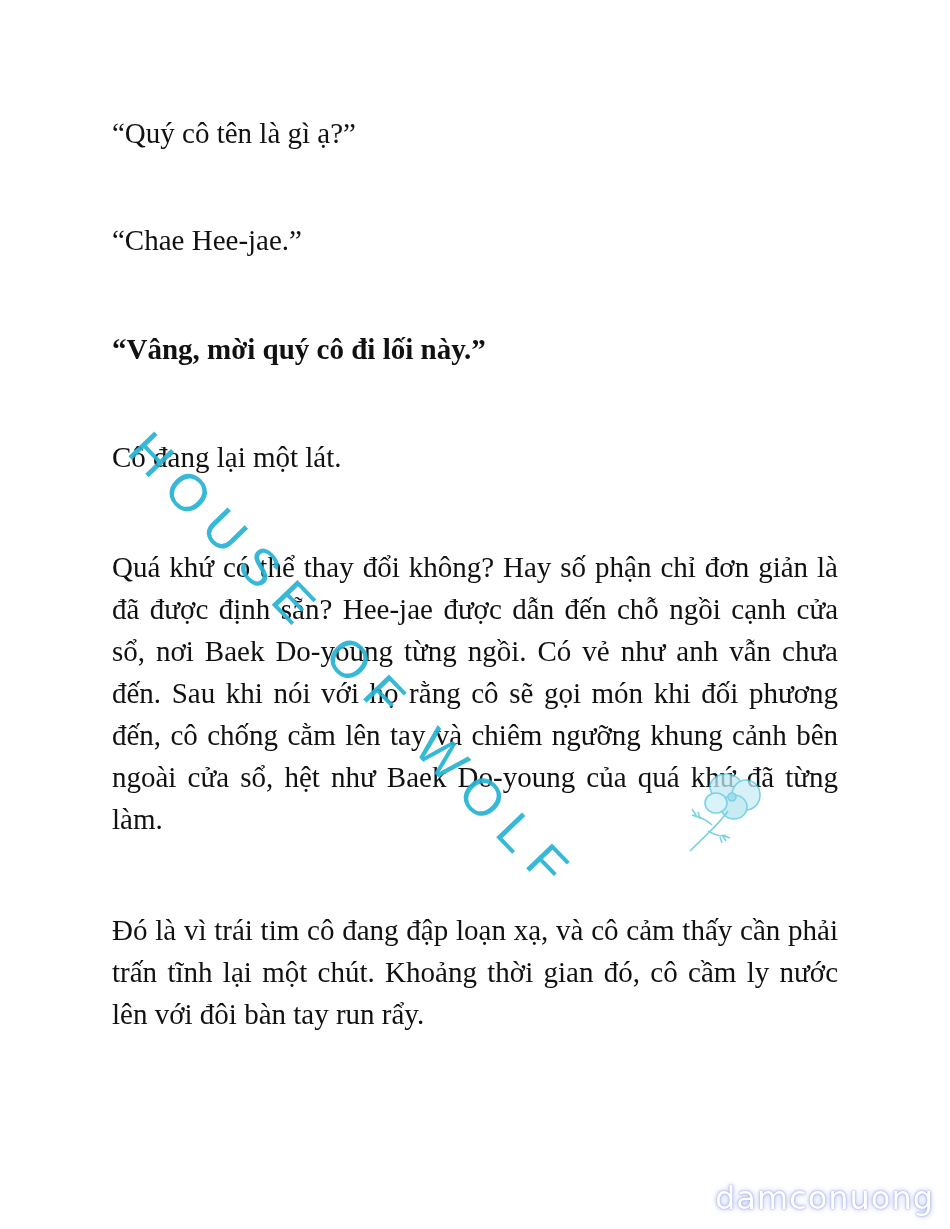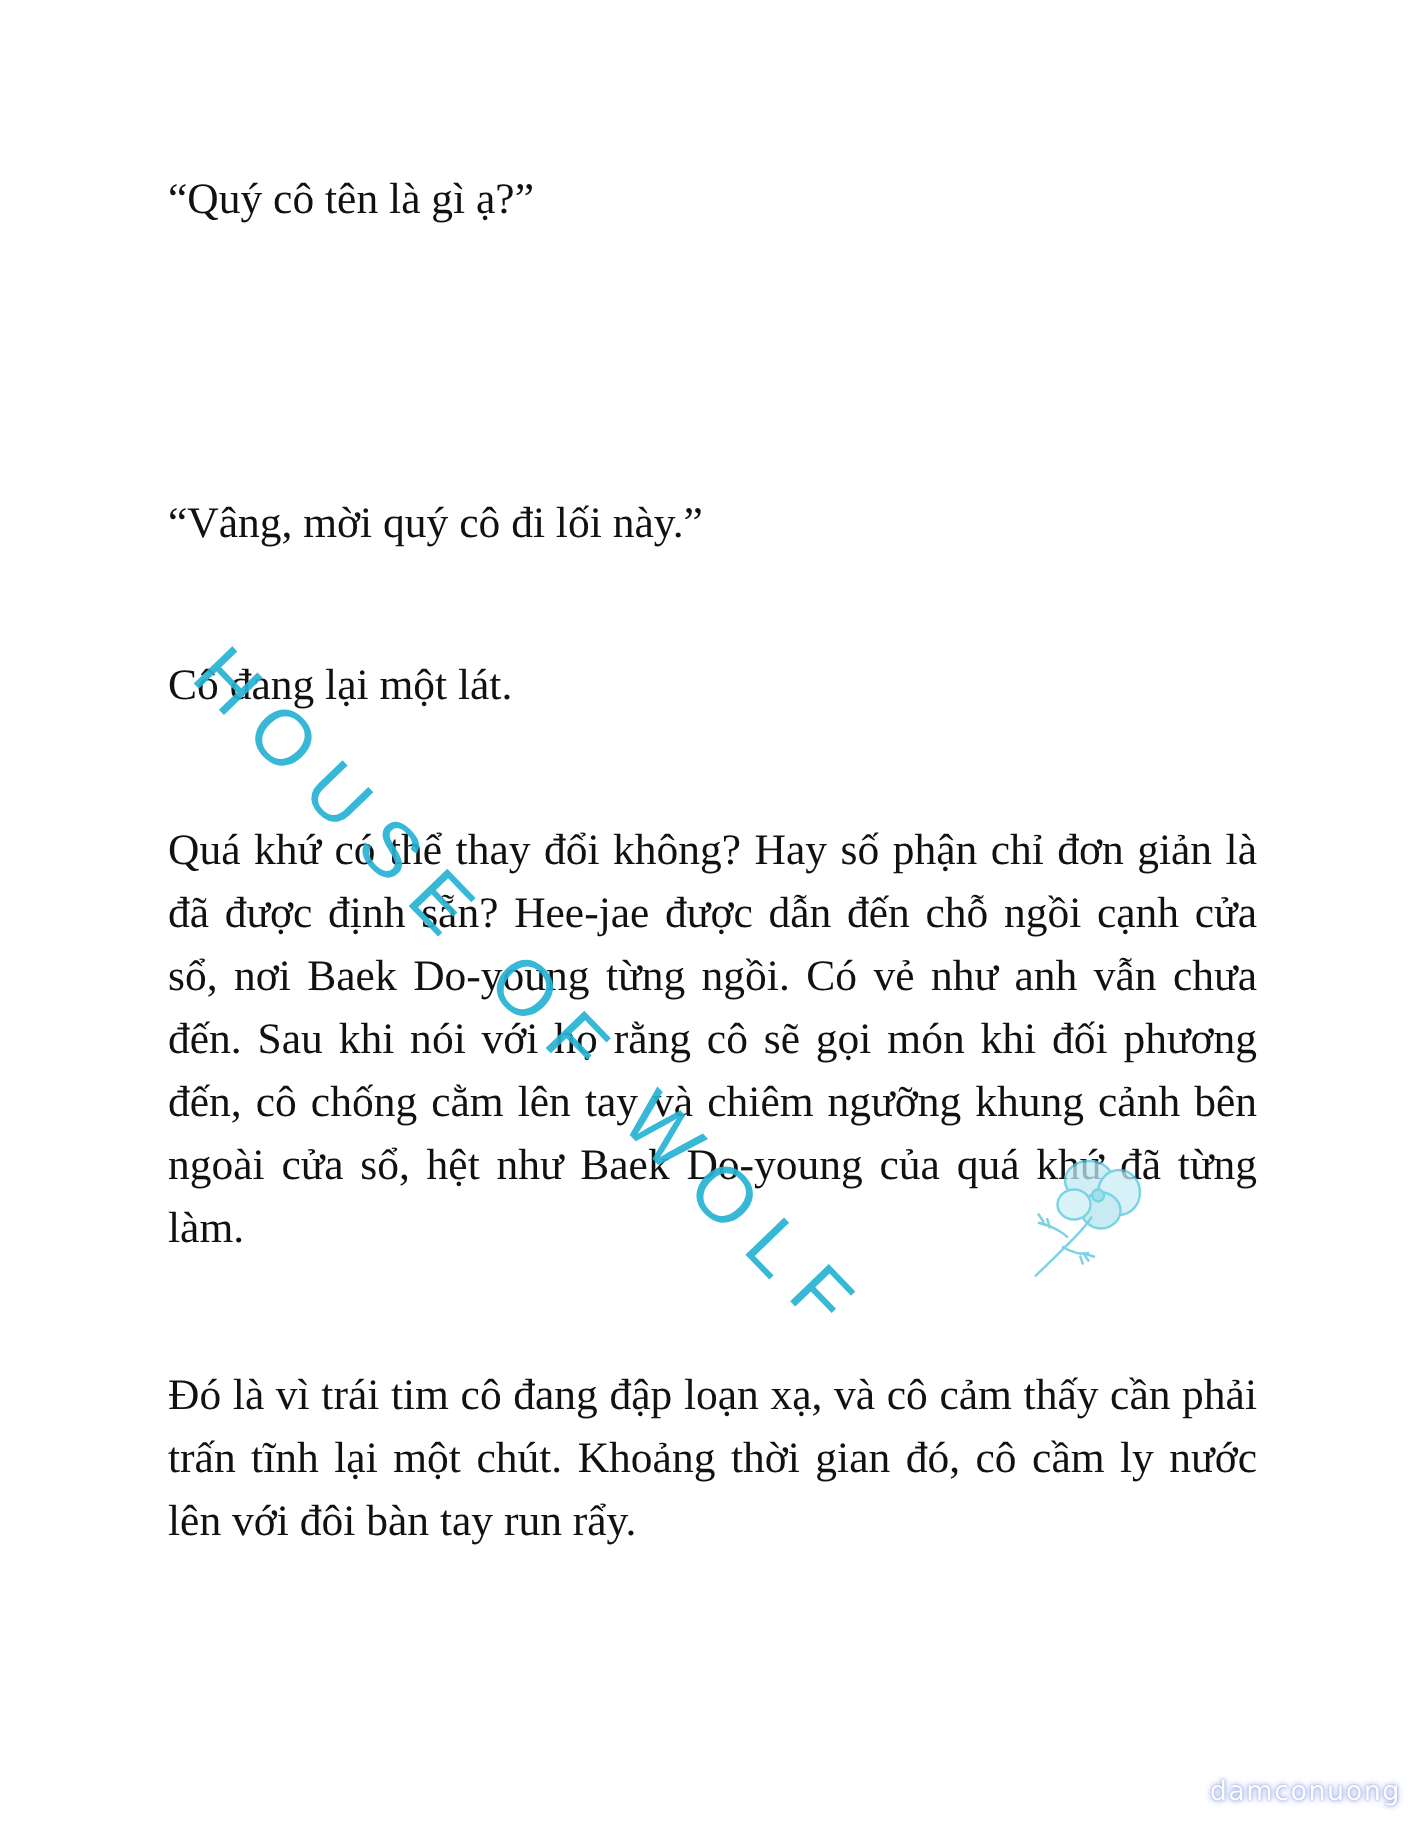--- a/index.html
+++ b/index.html
@@ -23,21 +23,21 @@
       width: 726px;
       margin: 0;
       font-family: "Liberation Serif", "DejaVu Serif", serif;
       font-size: 29px;
       line-height: 42px;
       letter-spacing: 0px;
     }
     .justify { text-align: justify; text-align-last: left; }
     #p1 { top: 112px; }
     #p2 { top: 219px; }
-    #p3 { top: 328px; }
+    #p3 { top: 328px; font-weight: bold; }
     #p4 { top: 436px; }
     #p5 { top: 546px; }
     #p6 { top: 909px; }
 
     .wm {
       position: absolute;
       left: 0; top: 0;
       width: 950px; height: 1229px;
       pointer-events: none;
     }
@@ -59,33 +59,34 @@
       position: absolute;
       left: 668px;
       top: 765px;
       width: 100px;
       height: 90px;
       opacity: 0.75;
     }
     .site-mark {
       position: absolute;
       right: 16px;
-      bottom: 24px;
+      bottom: 12px;
       font-family: "DejaVu Sans", "Liberation Sans", sans-serif;
-      font-size: 18px;
+      font-size: 32px;
       color: #ffffff;
       letter-spacing: 1px;
       text-shadow: 0 0 3px #9aa8e8, 0 0 6px #b8c2f0, 0 0 1px #7f8fdc;
     }
   </style>
 </head>
 <body>
 
 <div class="page">
   <p id="p1" class="para">“Quý cô tên là gì ạ?”</p>
+  <p id="p2" class="para">“Chae Hee-jae.”</p>
   <p id="p3" class="para">“Vâng, mời quý cô đi lối này.”</p>
   <p id="p4" class="para">Cô đang lại một lát.</p>
   <p id="p6" class="para justify">Đó là vì trái tim cô đang đập loạn xạ, và cô cảm thấy cần phải trấn tĩnh lại một chút. Khoảng thời gian đó, cô cầm ly nước lên với đôi bàn tay run rẩy.</p>
   <p id="p5" class="para justify">Quá khứ có thể thay đổi không? Hay số phận chỉ đơn giản là đã được định sẵn? Hee-jae được dẫn đến chỗ ngồi cạnh cửa sổ, nơi Baek Do-young từng ngồi. Có vẻ như anh vẫn chưa đến. Sau khi nói với họ rằng cô sẽ gọi món khi đối phương đến, cô chống cằm lên tay và chiêm ngưỡng khung cảnh bên ngoài cửa sổ, hệt như Baek Do-young của quá khứ đã từng làm.</p>
 </div>
 
 <div class="wm">
   <div class="wm-text">HOUSE OF WOLF</div>
   <svg class="wm-flower" viewBox="0 0 100 90">
     <g fill="none" stroke="#4fc4dc" stroke-width="1.6">

